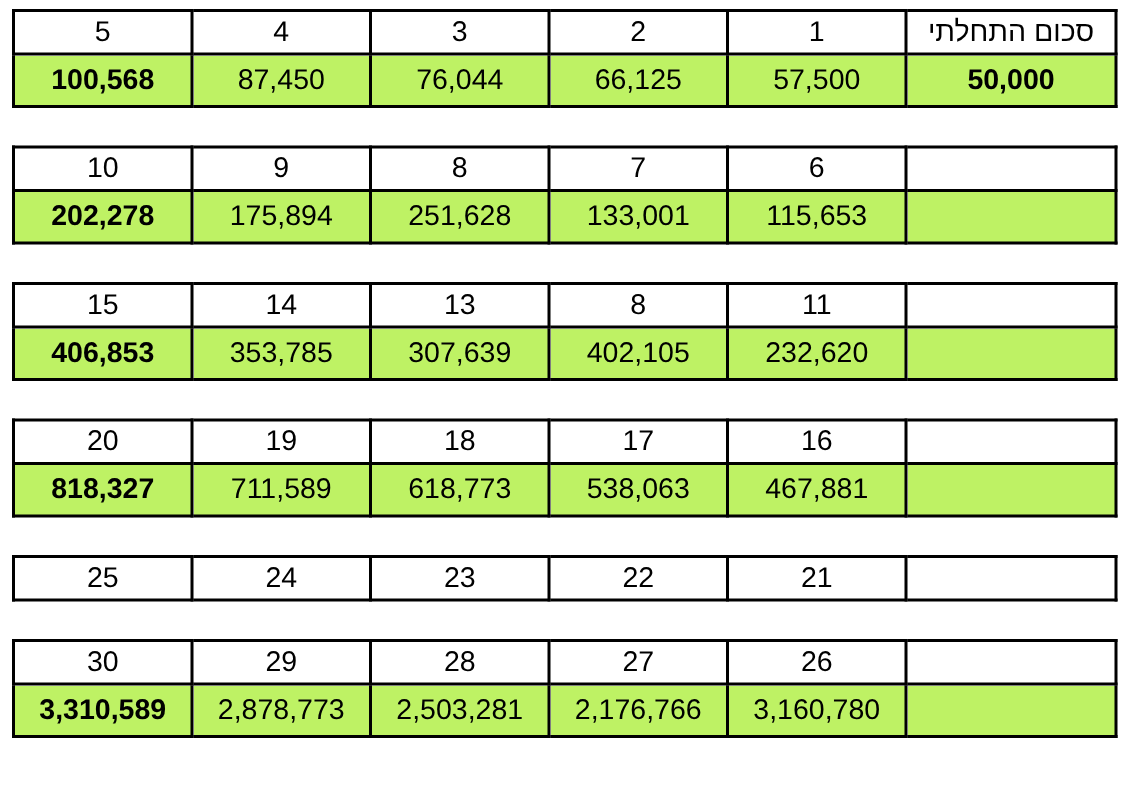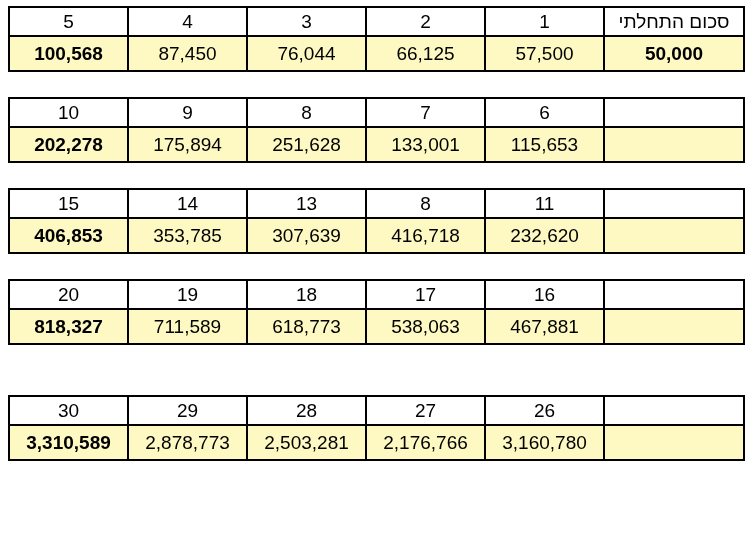--- a/index.html
+++ b/index.html
@@ -33,21 +33,21 @@
     overflow: hidden;
     font-size: 19px;
     padding: 0;
   }
   tr.hdr-row td {
     height: 27px;
     background: #ffffff;
   }
   tr.val-row td {
     height: 33px;
-    background: #fef9c3;
+    background: #bef264;
   }
   td.bold {
     font-weight: bold;
   }
   td.label-cell {
     direction: rtl;
     text-align: right;
     padding-right: 5px;
     font-size: 18px;
   }
@@ -132,21 +132,21 @@
       <td>14</td>
       <td>13</td>
       <td>8</td>
       <td>11</td>
       <td class="label-cell"></td>
     </tr>
     <tr class="val-row">
       <td class="bold">406,853</td>
       <td>353,785</td>
       <td>307,639</td>
-      <td>416,718</td>
+      <td>402,105</td>
       <td>232,620</td>
       <td class="bold"></td>
     </tr>
   </tbody>
     </table>
 
   <table class="block">
     <colgroup>
         <col class="yr">
         <col class="yr">
@@ -178,20 +178,28 @@
   <table class="block">
     <colgroup>
         <col class="yr">
         <col class="yr">
         <col class="yr">
         <col class="yr">
         <col class="yr">
         <col class="side">
       </colgroup>
     <tbody>
+        <tr class="hdr-row">
+      <td>25</td>
+      <td>24</td>
+      <td>23</td>
+      <td>22</td>
+      <td>21</td>
+      <td class="label-cell"></td>
+    </tr>
   </tbody>
     </table>
 
   <table class="block">
     <colgroup>
         <col class="yr">
         <col class="yr">
         <col class="yr">
         <col class="yr">
         <col class="yr">

